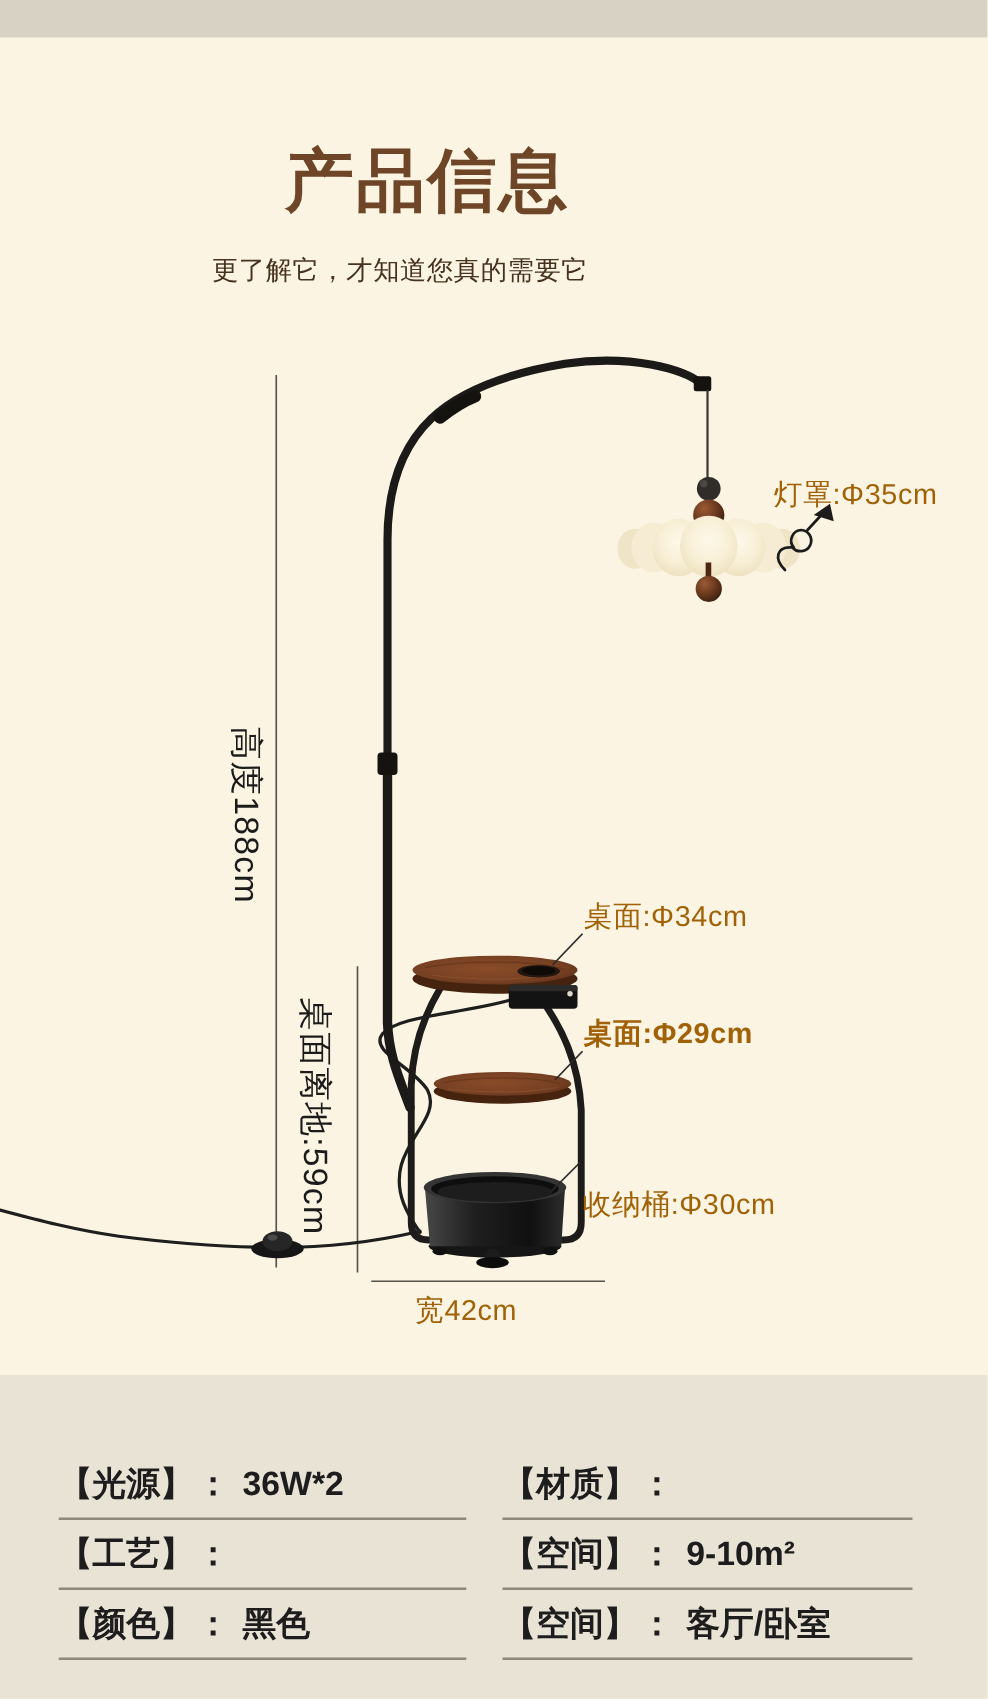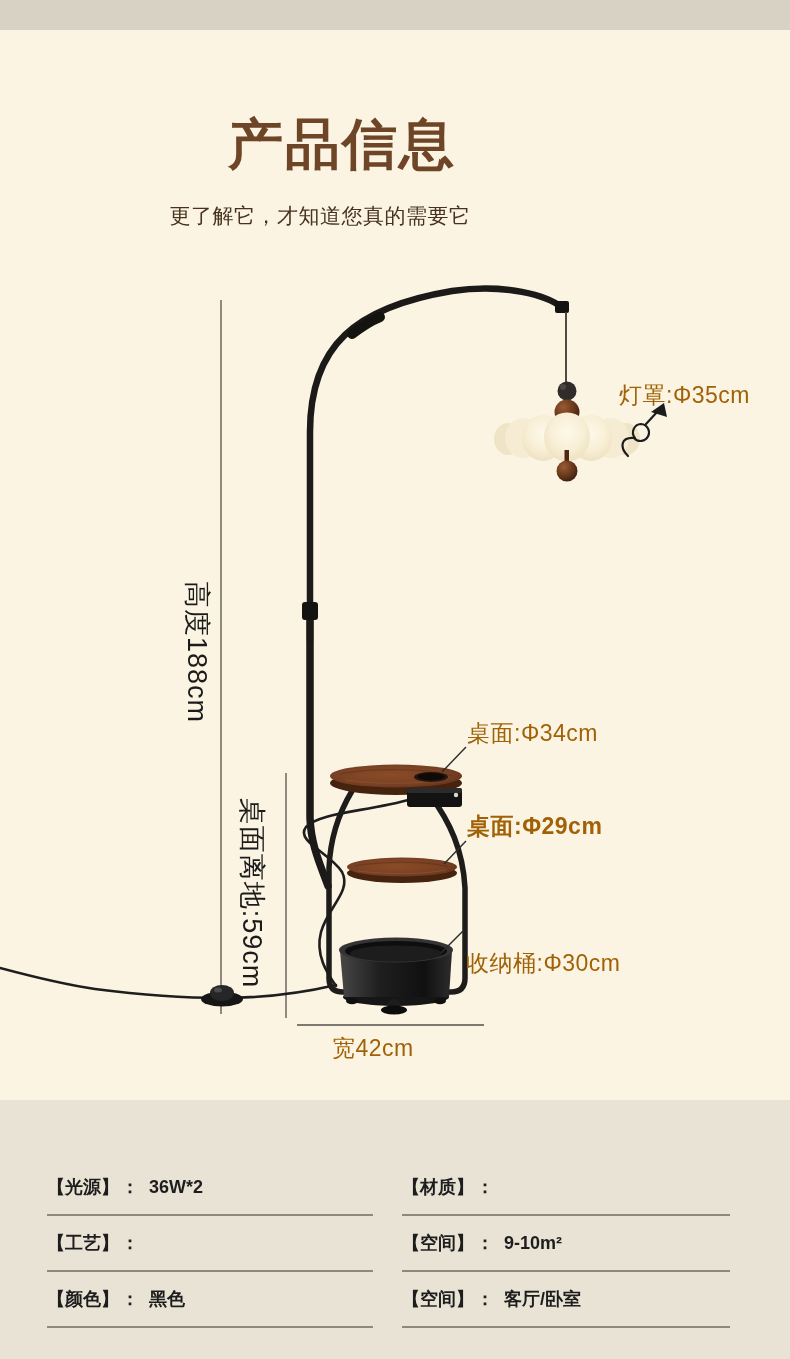--- a/index.html
+++ b/index.html
@@ -27,21 +27,21 @@
   }
   .specs{
     position:absolute;left:0;top:1100px;width:790px;height:259px;background:#e9e3d5;
   }
   .spec-col{position:absolute;top:60px;}
   .spec-col.left{left:47px;width:326px;}
   .spec-col.right{left:402px;width:328px;}
   .spec-row{
     height:54px;display:flex;align-items:center;
     border-bottom:2px solid #8d897d;
-    font-size:18px;font-weight:600;color:#1d1d1d;white-space:nowrap;
+    font-size:27px;font-weight:600;color:#1d1d1d;white-space:nowrap;
   }
   .spec-colon{margin:0 10px 0 2px;}
 </style>
 </head>
 <body>
 
 <div class="top-band"></div>
 
 <div class="title">产品信息</div>
 <div class="subtitle">更了解它，才知道您真的需要它</div>

